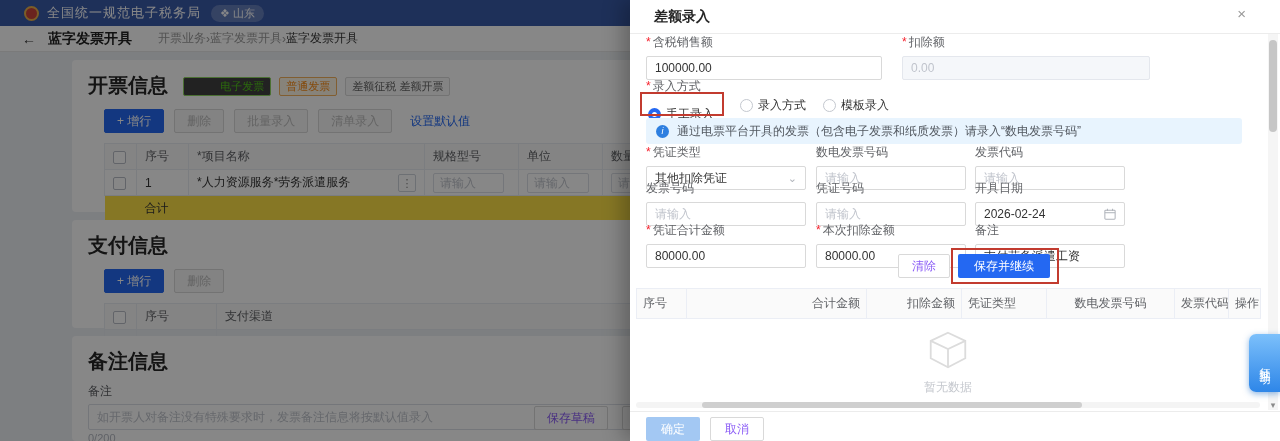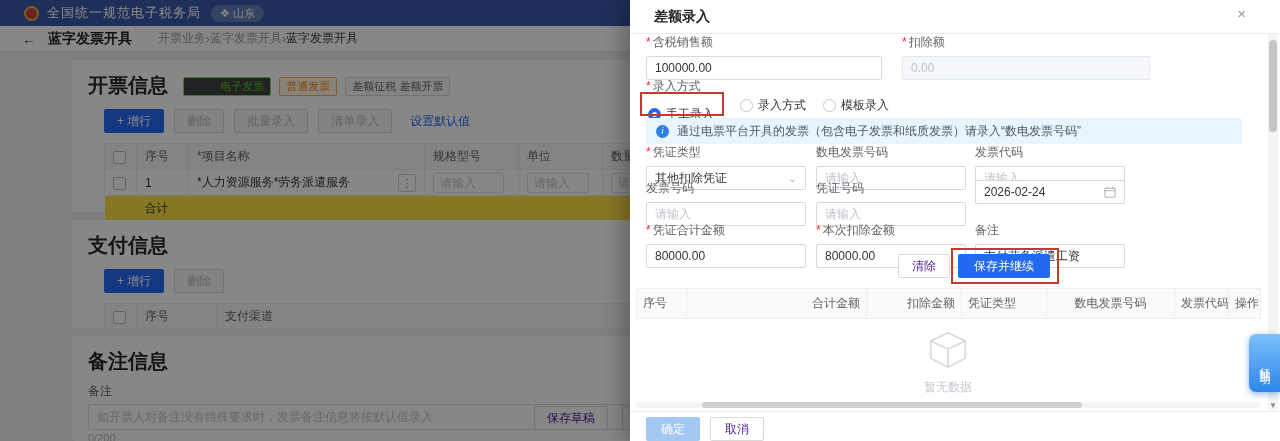--- a/index.html
+++ b/index.html
@@ -19,21 +19,21 @@
   .crumbs { display:flex; align-items:center; gap:0; color:#999; }
   .crumb.cur { color:#333; }
   .card { position:absolute; left:72px; width:1136px; background:#fff; border-radius:4px; padding:12px 16px; }
   .card-title { font-size:20px; font-weight:bold; color:#262626; display:inline-block;text-align:right; }
   .tags { display:inline-flex; gap:8px; margin-left:12px; vertical-align:2px; }
   .tag { font-size:11px; padding:1px 6px; border-radius:2px; border:1px solid #d9d9d9; color:#666; background:#fafafa; }
   .tag.green { color:#52c41a; border-color:#8fd460; background:#404040;padding-left:36px; }
   .tag.orange { color:#fa8c16; border-color:#f3b15e; background:#fff7e6; }
   .body-ind { margin-left:16px; }
   .toolbar { margin-top:10px; display:flex; align-items:center; gap:10px; }
-  .btn { display:inline-flex; align-items:center; justify-content:center; height:24px; padding:0 12px; border:1px solid #d9d9d9; border-radius:2px; background:#fff; color:#4c1d95; cursor:pointer; font-size:12px; }
+  .btn { display:inline-flex; align-items:center; justify-content:center; height:24px; padding:0 12px; border:1px solid #d9d9d9; border-radius:2px; background:#fff; color:#8b5cf6; cursor:pointer; font-size:12px; }
   .btn.primary { background:#2468f2; border-color:#2468f2; color:#fff; }
   .btn.disabled { color:#bbb; background:#f7f7f7; cursor:default; }
   .link { color:#2468f2; cursor:pointer; margin-left:8px; }
   table.tbl { border-collapse:collapse; table-layout:fixed; margin-top:10px; width:1100px; }
   .tbl th, .tbl td { border:1px solid #e8ecf2; height:26px; padding:0 8px; font-weight:normal; text-align:left; color:#606266; overflow:hidden; white-space:nowrap; }
   .tbl th { background:#fafafa; }
   .tbl td { color:#333; }
   .cb { display:inline-block; width:13px; height:13px; border:1px solid #b9bec7; border-radius:2px; background:#fff; vertical-align:middle; cursor:pointer; }
   .cell-input { width:92%; height:20px; border:1px solid #dcdfe6; border-radius:2px; padding:0 6px; font-size:12px; color:#333; }
   .cell-input::placeholder { color:#c0c4cc; }
@@ -275,20 +275,21 @@
 
     <div class="fld" style="left:16px; top:180px; width:160px;">
       <div class="flabel">发票号码</div>
       <input class="inp" placeholder="请输入" style="">
     </div>
     <div class="fld" style="left:186px; top:180px; width:150px;">
       <div class="flabel">凭证号码</div>
       <input class="inp" placeholder="请输入" style="">
     </div>
     <div class="fld" style="left:345px; top:180px; width:150px;">
+      <div class="flabel">开具日期</div>
       <div class="selectbox">
         <span>2026-02-24</span>
         <svg width="12" height="12" viewBox="0 0 14 14">
             <rect x="1" y="2.5" width="12" height="10.5" rx="1" fill="none" stroke="#b0b4bb" stroke-width="1.2"></rect>
             <line x1="1" y1="5.5" x2="13" y2="5.5" stroke="#b0b4bb" stroke-width="1.2"></line>
             <line x1="4" y1="1" x2="4" y2="3.5" stroke="#b0b4bb" stroke-width="1.2"></line>
             <line x1="10" y1="1" x2="10" y2="3.5" stroke="#b0b4bb" stroke-width="1.2"></line>
           </svg>
       </div>
     </div>

